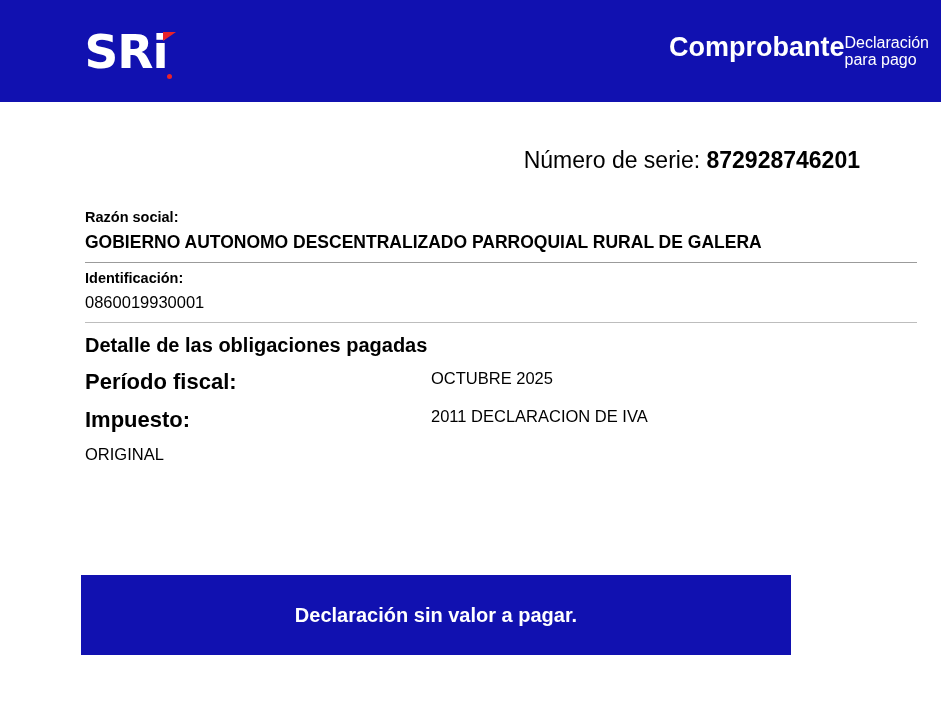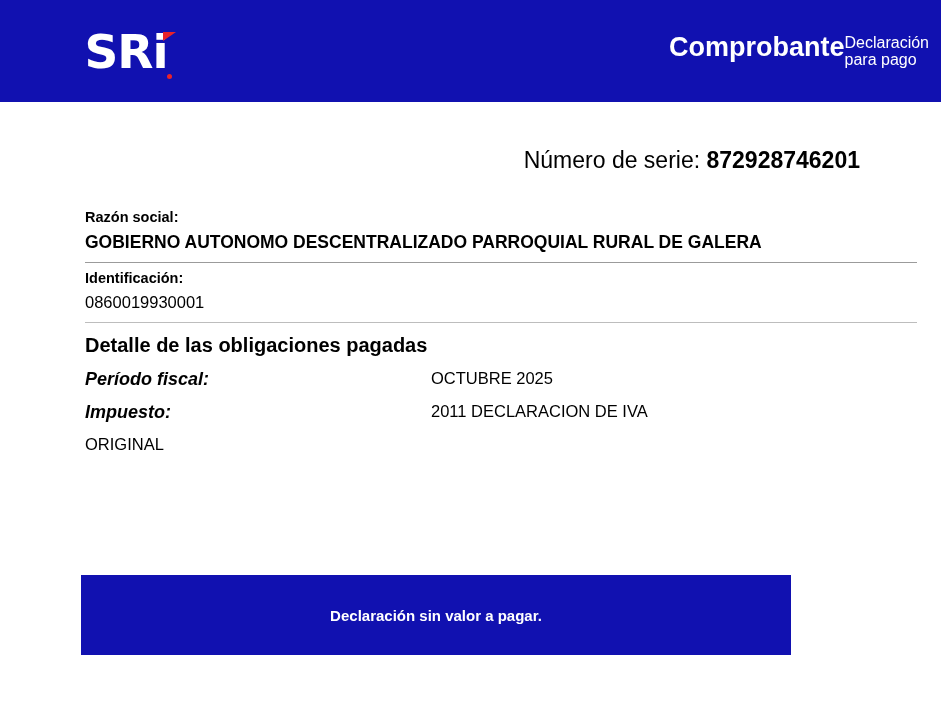--- a/index.html
+++ b/index.html
@@ -150,41 +150,40 @@
     font-weight: bold;
     margin-top: 11px;
   }
 
   .detail-row {
     display: flex;
     margin-top: 12px;
   }
   .detail-row .dl {
     width: 346px;
-    font-size: 18px;
-    font-weight: bold;
-    font-style: italic;
+    font-size: 22px;
+    font-weight: bold;
   }
   .detail-row .dv {
     font-size: 16.5px;
   }
 
   
   .banner {
     position: absolute;
     left: 81px;
     top: 575px;
     width: 710px;
     height: 80px;
     background: #1111b0;
     color: #ffffff;
     display: flex;
     align-items: center;
     justify-content: center;
-    font-size: 15px;
+    font-size: 20px;
     font-weight: bold;
   }
 </style>
 </head>
 <body>
 
 <div class="page">
 
   <div class="header">
     <div class="header-logo-cell">

